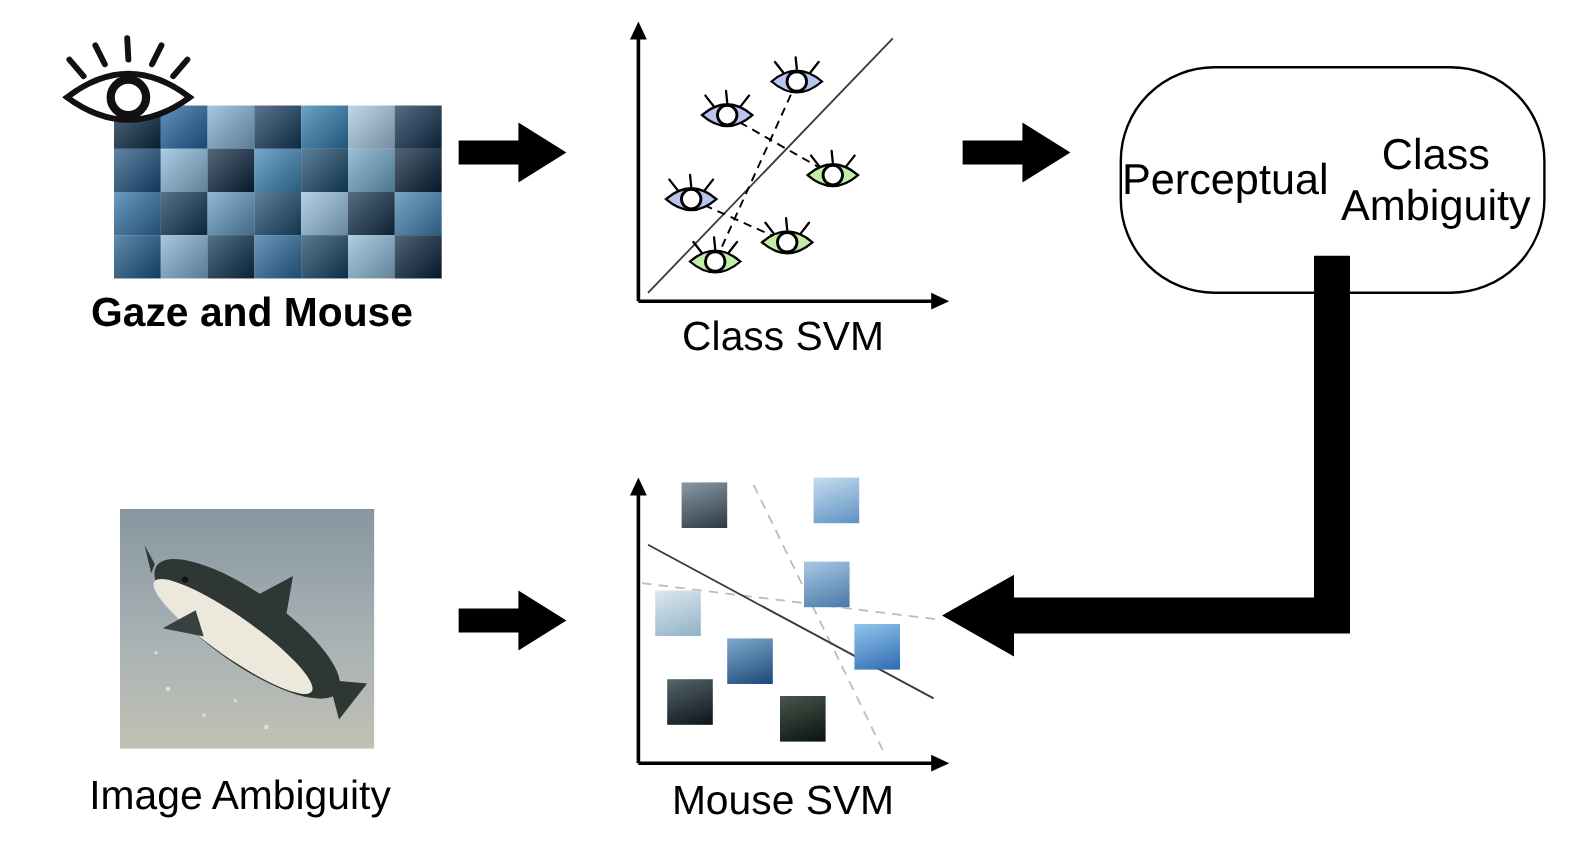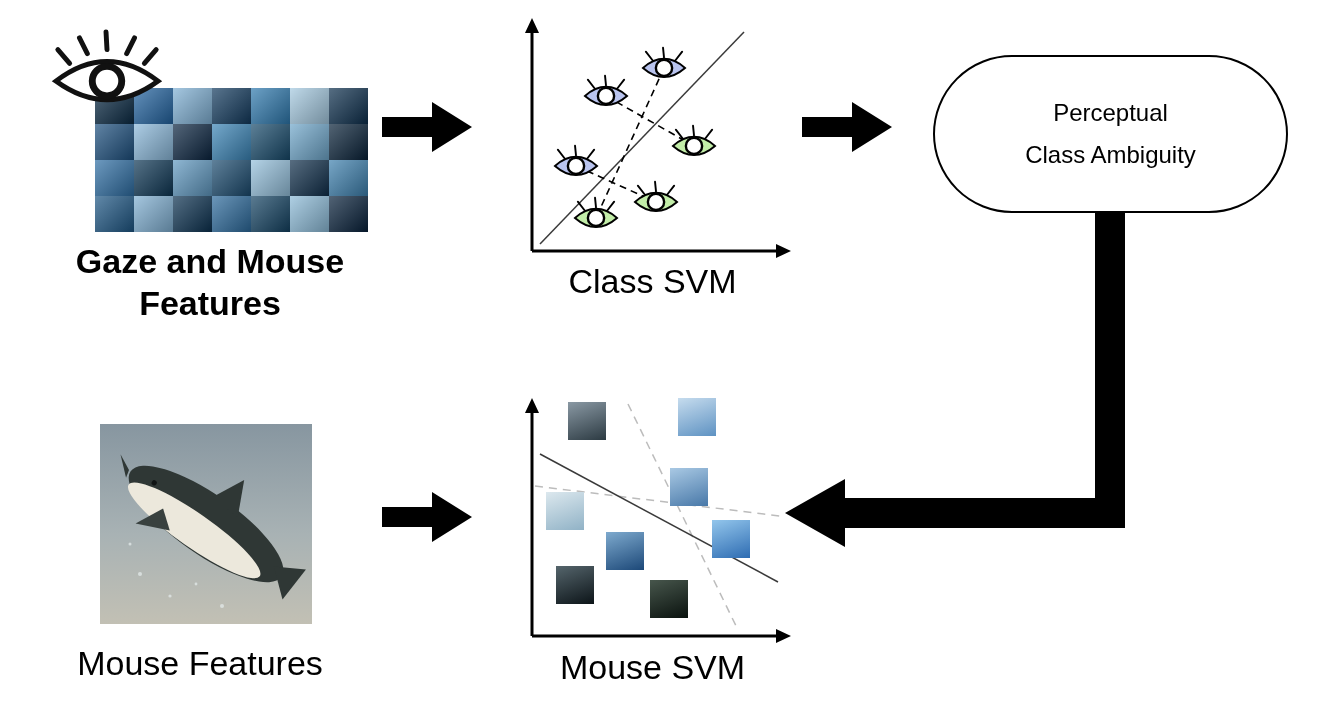--- a/index.html
+++ b/index.html
@@ -42,24 +42,24 @@
   .boundary { stroke: #3a3a3a; stroke-width: 1.5; }
   .pair-line { stroke: #000; stroke-width: 1.6; stroke-dasharray: 7 5; }
   .soft-boundary { stroke: #bcbcbc; stroke-width: 1.5; stroke-dasharray: 8 6; fill: none; }
   .img-thumb {
     position: absolute; width: 38px; height: 38px;
     background-image: linear-gradient(150deg, rgba(255,255,255,.18), rgba(0,0,0,.18));
   }
 
   
   .stadium {
-    position: absolute; left: 933px; top: 55px; width: 355px; height: 158px;
+    position: absolute; left: 933px; top: 55px; width: 355px; height: 190px;
     border: 2.5px solid #000; border-radius: 79px; background: #fff;
-    display: flex; flex-direction: column; justify-content: center; align-items: center;
-    font-size: 24px; line-height: 42px; text-align: center;
+    display: flex; flex-direction: row; justify-content: center; align-items: center;
+    font-size: 36px; line-height: 42px; text-align: center;
   }
 
   
   .dolphin { position: absolute; left: 100px; top: 424px; width: 212px; height: 200px; }
 </style>
 </head>
 <body>
 
 <div class="canvas">
 
@@ -110,21 +110,20 @@
     <circle cx="60" cy="54" r="15" fill="#fff" stroke="#111" stroke-width="7"></circle>
     <line x1="22" y1="36" x2="10" y2="22" stroke="#111" stroke-width="5" stroke-linecap="round"></line>
     <line x1="40" y1="26" x2="32" y2="10" stroke="#111" stroke-width="5" stroke-linecap="round"></line>
     <line x1="60" y1="22" x2="59" y2="4" stroke="#111" stroke-width="5" stroke-linecap="round"></line>
     <line x1="80" y1="26" x2="88" y2="10" stroke="#111" stroke-width="5" stroke-linecap="round"></line>
     <line x1="98" y1="36" x2="110" y2="22" stroke="#111" stroke-width="5" stroke-linecap="round"></line>
   </svg>
 
   <div class="label gaze-feat-label">
     <div>Gaze and Mouse</div>
-    <div>Features</div>
   </div>
 
   <svg class="flow-arrow arrow-1" viewBox="0 0 90 50">
     <polygon points="0,15 50,15 50,0 90,25 50,50 50,35 0,35" fill="#000"></polygon>
   </svg>
 
   <div class="plot gaze-plot">
     <svg width="285" height="245" viewBox="0 0 285 245">
       <line class="axis" x1="22" y1="235" x2="22" y2="14"></line>
       <polygon class="axis-head" points="15,17 29,17 22,2"></polygon>
@@ -180,21 +179,21 @@
       <path d="M12,100 L-4,92 L14,108 Z" fill="#2f3735"></path>
       <ellipse cx="106" cy="100" rx="92" ry="30" fill="#2f3735"></ellipse>
       <ellipse cx="100" cy="112" rx="80" ry="17" fill="#ece8dc"></ellipse>
       <path d="M96,74 L112,42 L128,76 Z" fill="#2f3735"></path>
       <path d="M186,96 L214,80 L212,118 Z" fill="#2f3735"></path>
       <path d="M62,112 L48,140 L80,126 Z" fill="#39413f"></path>
       <circle cx="40" cy="96" r="2.6" fill="#101414"></circle>
     </g>
   </svg>
 
-  <div class="label image-feat-label">Mouse Features</div>
+  <div class="label image-feat-label">Image Ambiguity</div>
 
   <svg class="flow-arrow arrow-3" viewBox="0 0 90 50">
     <polygon points="0,15 50,15 50,0 90,25 50,50 50,35 0,35" fill="#000"></polygon>
   </svg>
 
   <div class="plot image-plot">
     <svg width="285" height="250" viewBox="0 0 285 250">
       <line class="axis" x1="22" y1="240" x2="22" y2="14"></line>
       <polygon class="axis-head" points="15,17 29,17 22,2"></polygon>
       <line class="axis" x1="22" y1="240" x2="268" y2="240"></line>

